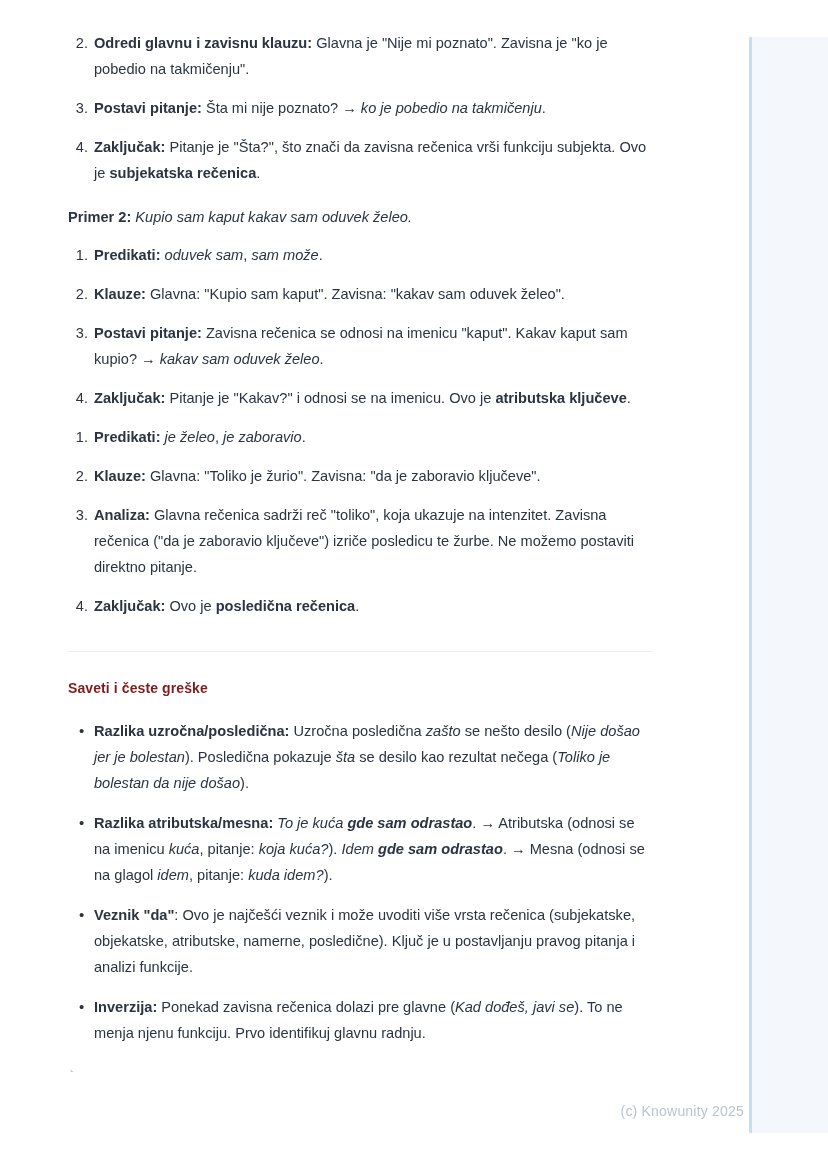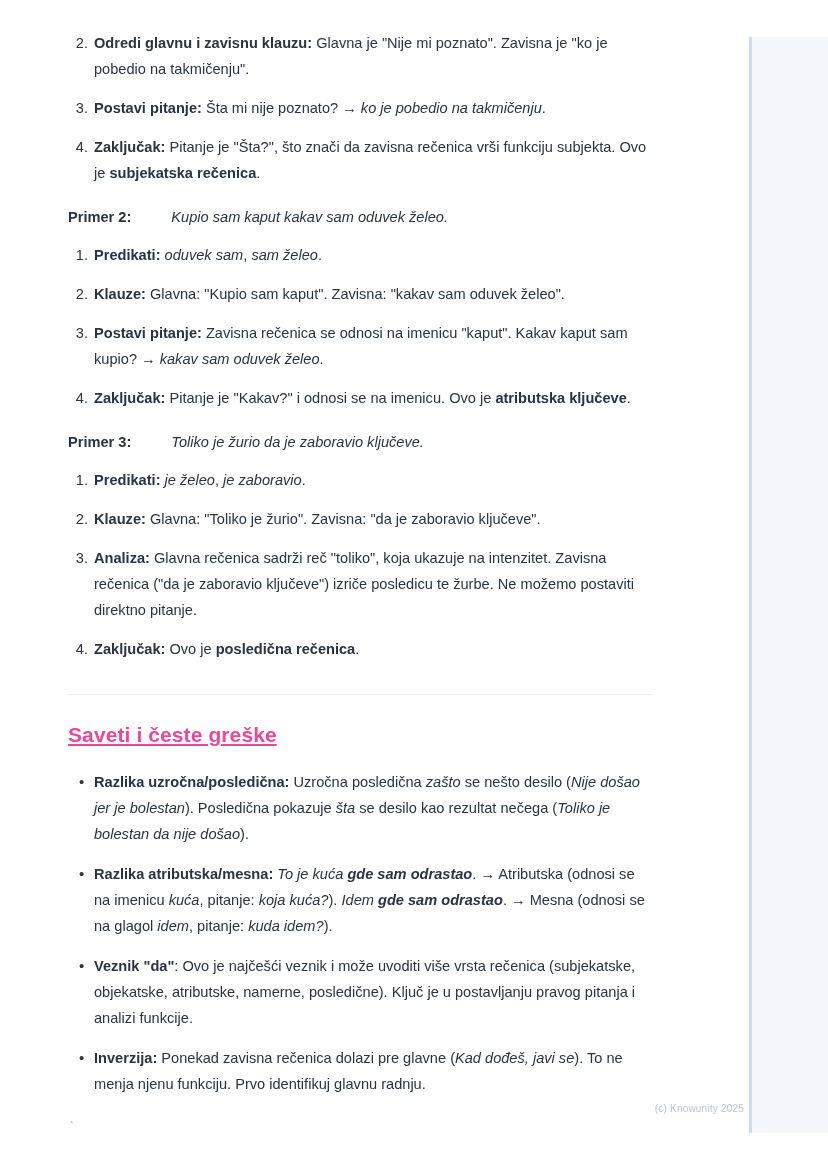--- a/index.html
+++ b/index.html
@@ -84,58 +84,57 @@
     color: #2b3440;
   }
 
   .primer {
     font-size: 14.6px;
     line-height: 26px;
     margin: 18px 0 12px 0;
     color: #2b3440;
   }
   .primer .lbl { font-weight: bold; margin-top: 12px; }
-  .primer .it { font-style: italic; margin-left: 36px; }
+  .primer .it { font-style: italic; }
 
   b, strong { font-weight: bold; }
   i, em { font-style: italic; }
   .bi { font-weight: bold; font-style: italic; }
 
   hr.sep {
     border: none;
     border-top: 1px solid #eceef0;
     margin: 32px 0 28px 0;
   }
 
   h2.section-title {
-    color: #ec4899;
-    font-size: 21px;
+    color: #7f1d1d;
+    font-size: 14px;
     font-weight: bold;
     margin: 0 0 22px 0;
     letter-spacing: 0.1px;
-    text-decoration: underline;
   }
 
   .stray-tick {
     font-family: "Liberation Mono", monospace;
     font-size: 12px;
     color: #8a9099;
     margin-top: 24px;
     line-height: 14px;
   }
 
   #footer {
     position: absolute;
     left: 0;
     top: 1103px;
     width: 762px;
     text-align: right;
     padding-right: 18px;
     box-sizing: border-box;
-    font-size: 10px;
+    font-size: 14px;
     color: #b9c4d1;
     letter-spacing: 0.2px;
   }
 </style>
 </head>
 <body>
 
 <div id="side-panel"></div>
 
 <div id="doc">
@@ -151,36 +150,33 @@
       <span class="num">4.</span><b>Zaključak:</b><span> Pitanje je "Šta?", što znači da zavisna rečenica vrši funkciju subjekta. Ovo je </span><b>subjekatska rečenica</b><span>.</span>
     </li>
   </ol>
 
   <p class="primer">
     <span class="lbl">Primer 2:</span><span class="it"> Kupio sam kaput kakav sam oduvek želeo.</span>
   </p>
 
   <ol class="steps">
     <li>
-      <span class="num">1.</span><b>Predikati:</b><i> oduvek sam</i><span>, </span><i>sam želeo</i><span>.</span>
+      <span class="num">1.</span><b>Predikati:</b><i> oduvek sam</i><span>, </span><i>sam može</i><span>.</span>
     </li>
     <li>
       <span class="num">2.</span><b>Klauze:</b><span> Glavna: "Kupio sam kaput". Zavisna: "kakav sam oduvek želeo".</span>
     </li>
     <li>
       <span class="num">3.</span><b>Postavi pitanje:</b><span> Zavisna rečenica se odnosi na imenicu "kaput". Kakav kaput sam kupio? </span><span>→</span><i> kakav sam oduvek želeo</i><span>.</span>
     </li>
     <li>
       <span class="num">4.</span><b>Zaključak:</b><span> Pitanje je "Kakav?" i odnosi se na imenicu. Ovo je </span><b>atributska ključeve</b><span>.</span>
     </li>
   </ol>
 
-  <p class="primer">
-    <span class="lbl">Primer 3:</span><span class="it"> Toliko je žurio da je zaboravio ključeve.</span>
-  </p>
 
   <ol class="steps">
     <li>
       <span class="num">1.</span><b>Predikati:</b><i> je želeo</i><span>, </span><i>je zaboravio</i><span>.</span>
     </li>
     <li>
       <span class="num">2.</span><b>Klauze:</b><span> Glavna: "Toliko je žurio". Zavisna: "da je zaboravio ključeve".</span>
     </li>
     <li>
       <span class="num">3.</span><b>Analiza:</b><span> Glavna rečenica sadrži reč "toliko", koja ukazuje na intenzitet. Zavisna rečenica ("da je zaboravio ključeve") izriče posledicu te žurbe. Ne možemo postaviti direktno pitanje.</span>

